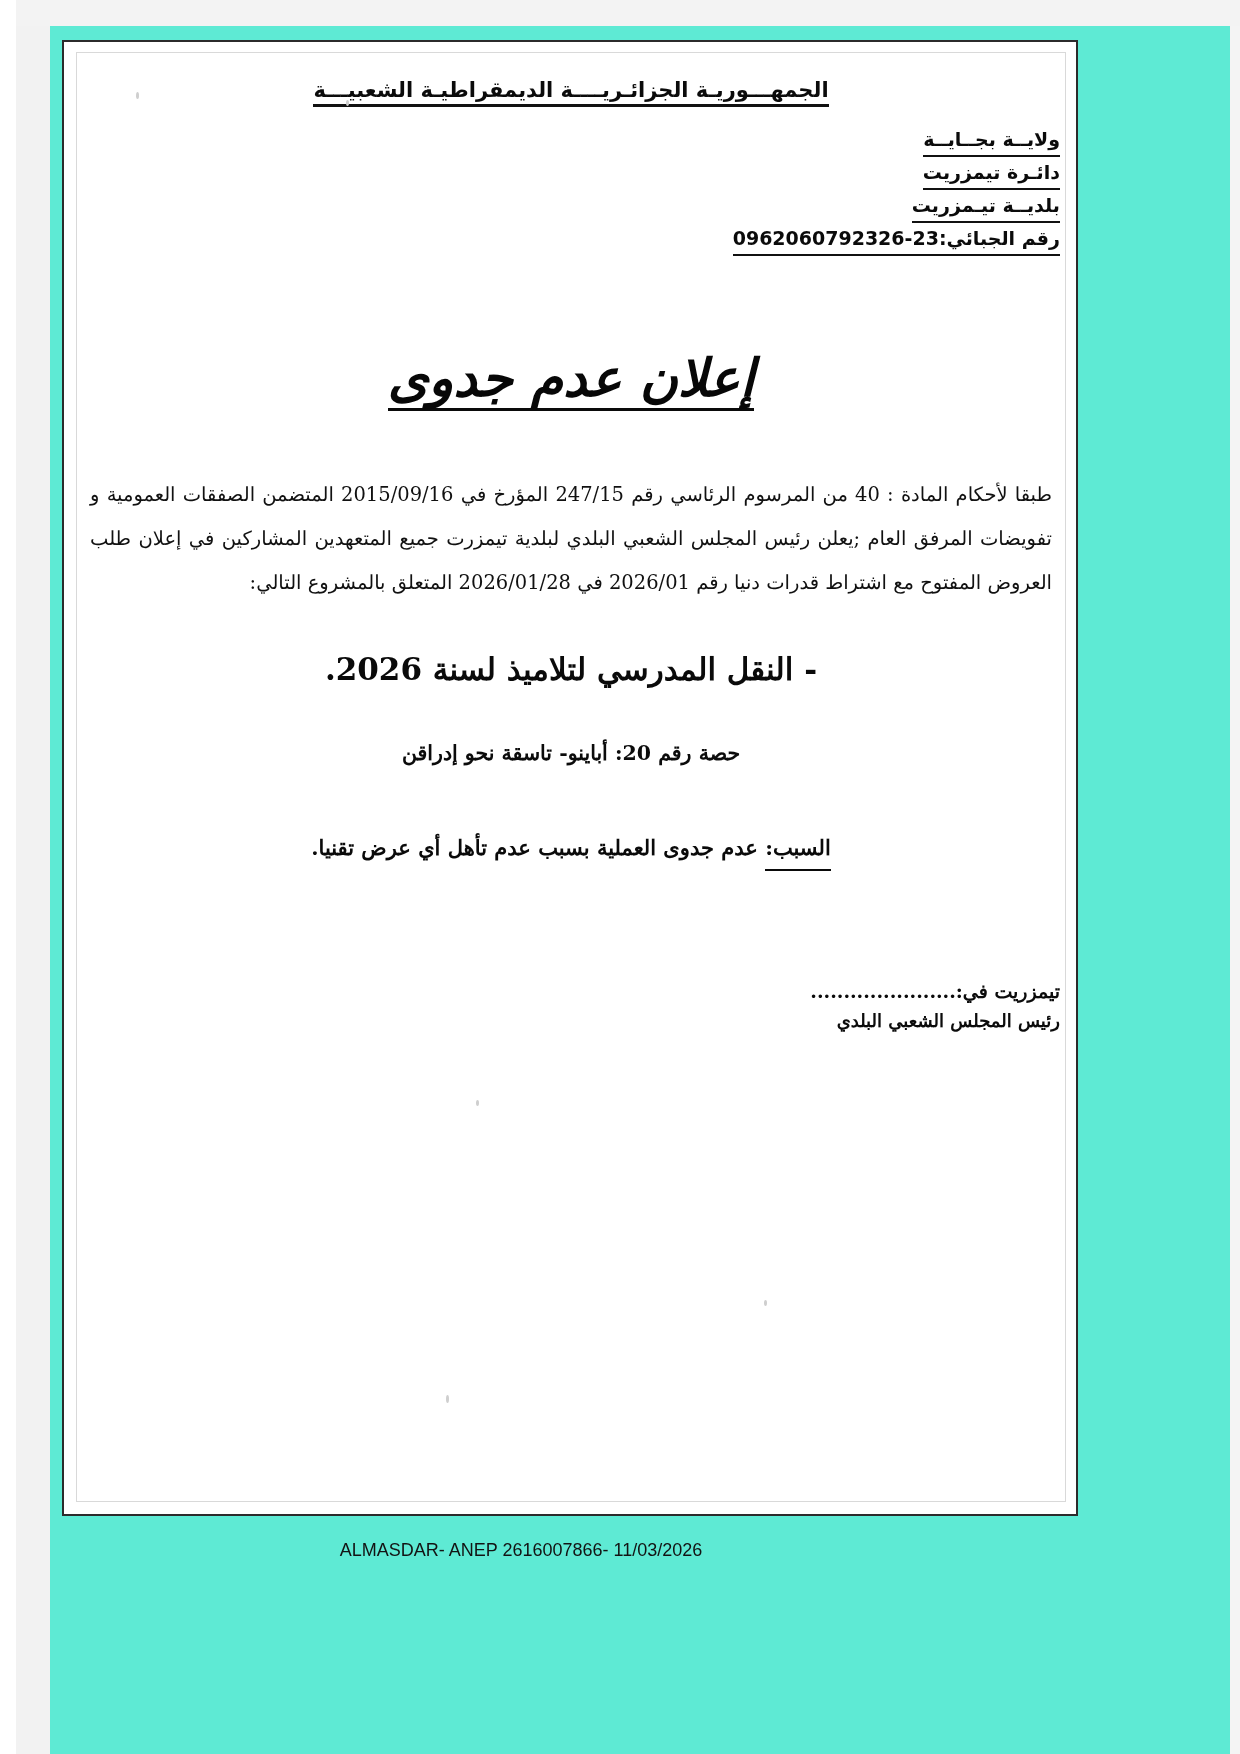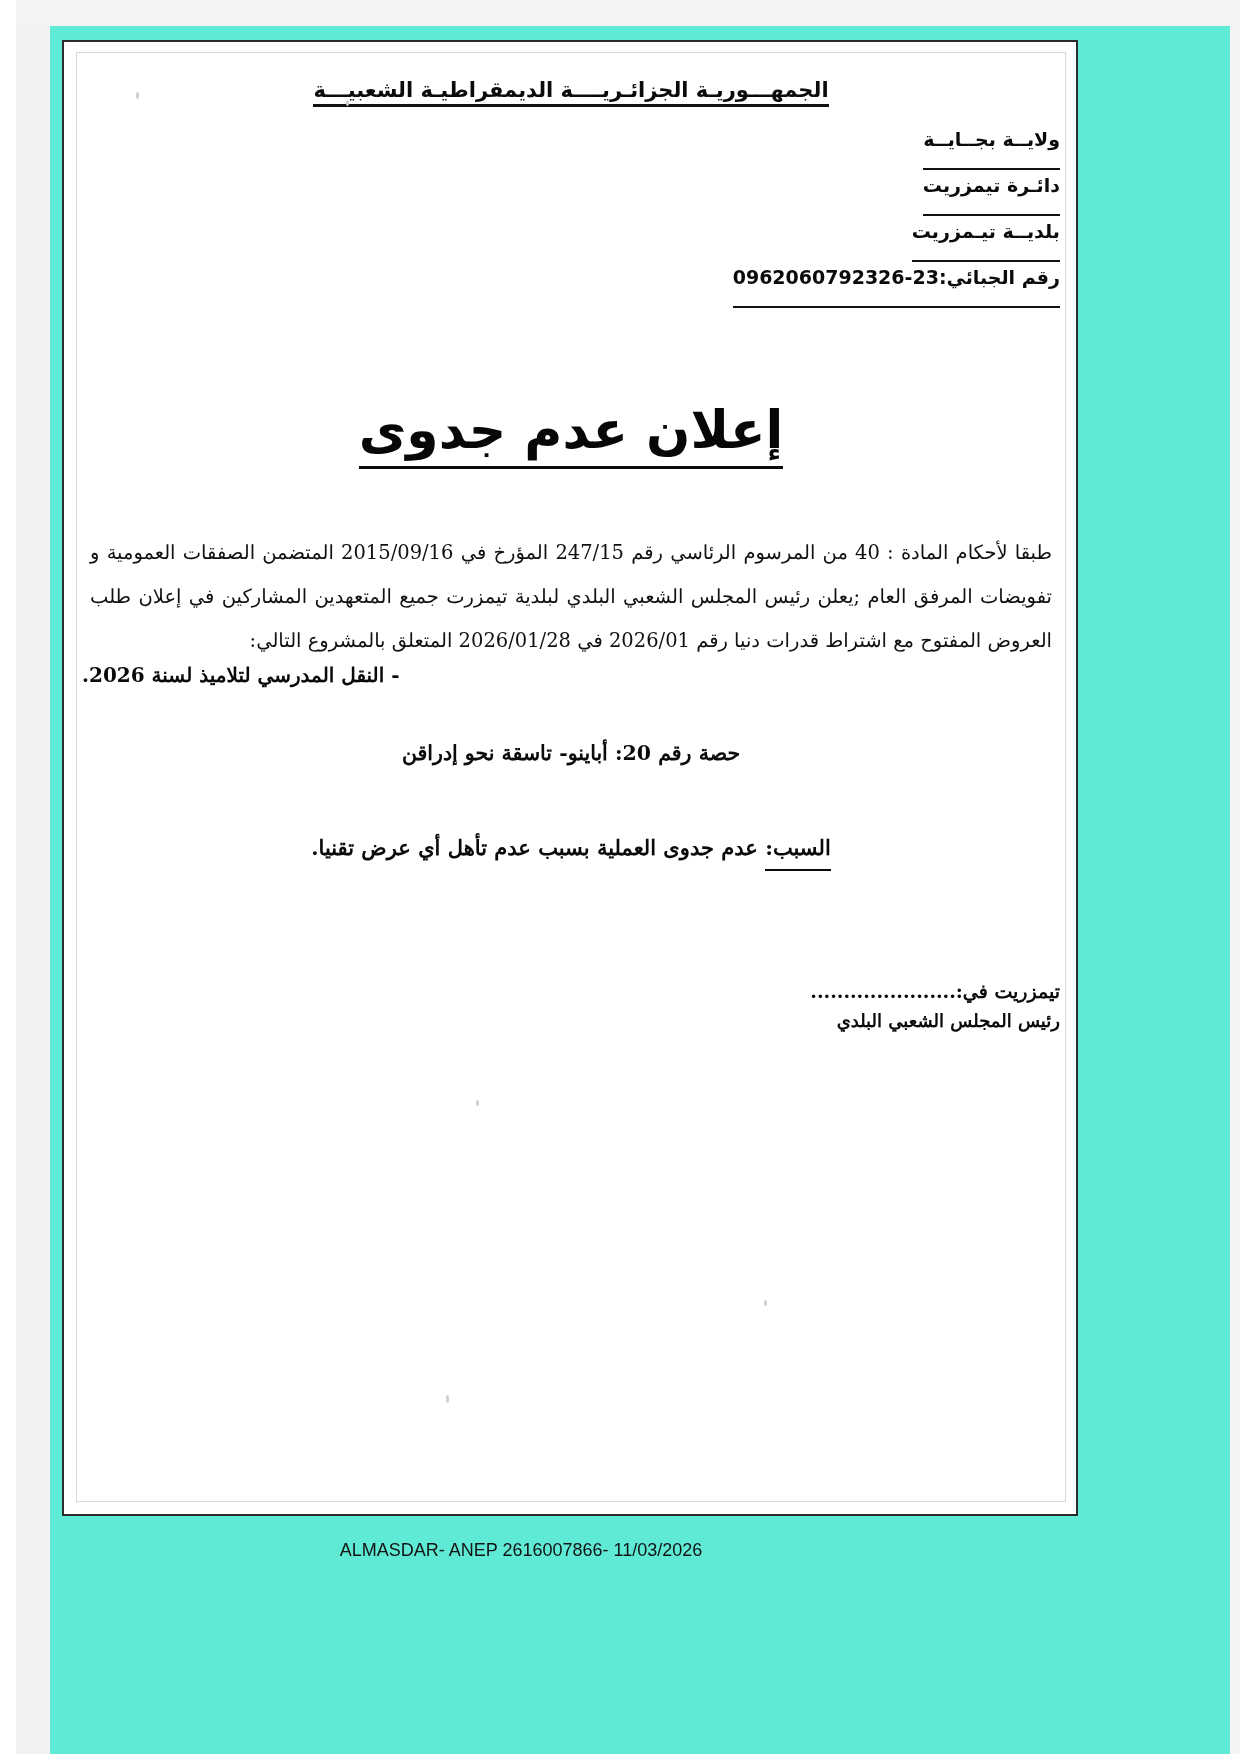--- a/index.html
+++ b/index.html
@@ -74,62 +74,63 @@
   }
   .org-block .org-line {
     font-weight: 700;
     font-size: 19px;
     line-height: 1.58;
     color: #0b0b0b;
     display: block;
   }
   .org-block .org-line > span {
     border-bottom: 2.4px solid #111;
-    padding-bottom: 14px;
+    padding-bottom: 1px;
     display: inline-block;
     letter-spacing: 1.5px;
   }
   .org-block .tax-line > span {
     letter-spacing: 0px;
     direction: rtl;
     unicode-bidi: embed;
   }
 
   
   .announce-title {
     text-align: center;
     margin-top: 92px;
     font-size: 52px;
     font-weight: 700;
     color: #070707;
     letter-spacing: 2px;
   }
   .announce-title span {
     border-bottom: 3.5px solid #0a0a0a;
-    padding-bottom: 6px;
     display: inline-block;
+    font-style: italic;
   }
 
   
   .legal-body {
     margin-top: 62px;
     padding: 0 8px;
     font-size: 19.5px;
     line-height: 2.25;
     text-align: justify;
     text-align-last: right;
     color: #111;
     font-family: "DejaVu Serif", "Liberation Serif", serif;
   }
   .legal-body p { margin: 0; }
 
   
   .project-title {
-    text-align: left;
-    font-size: 20px;
+    margin-top: 46px;
+    text-align: center;
+    font-size: 31px;
     font-weight: 700;
     color: #0a0a0a;
     font-family: "DejaVu Serif", "Liberation Serif", serif;
   }
 
   .subnote {
     margin-top: 24px;
     text-align: center;
     font-size: 16.5px;
     color: #161616;

